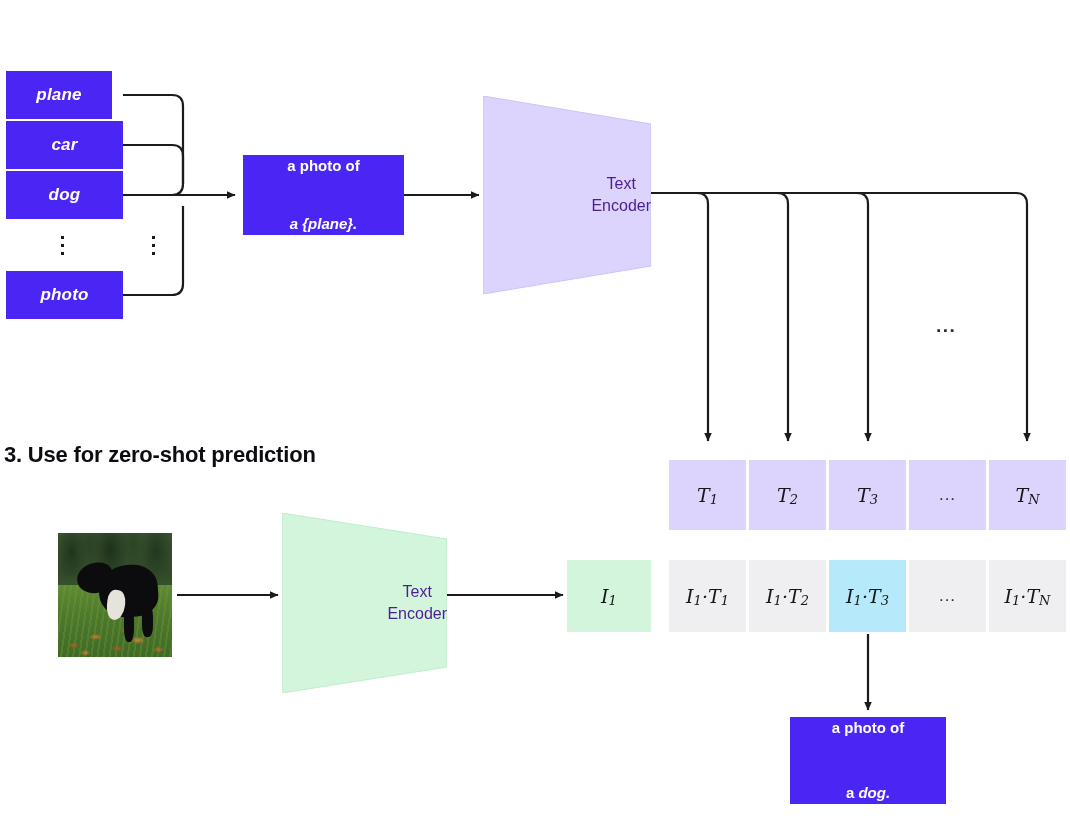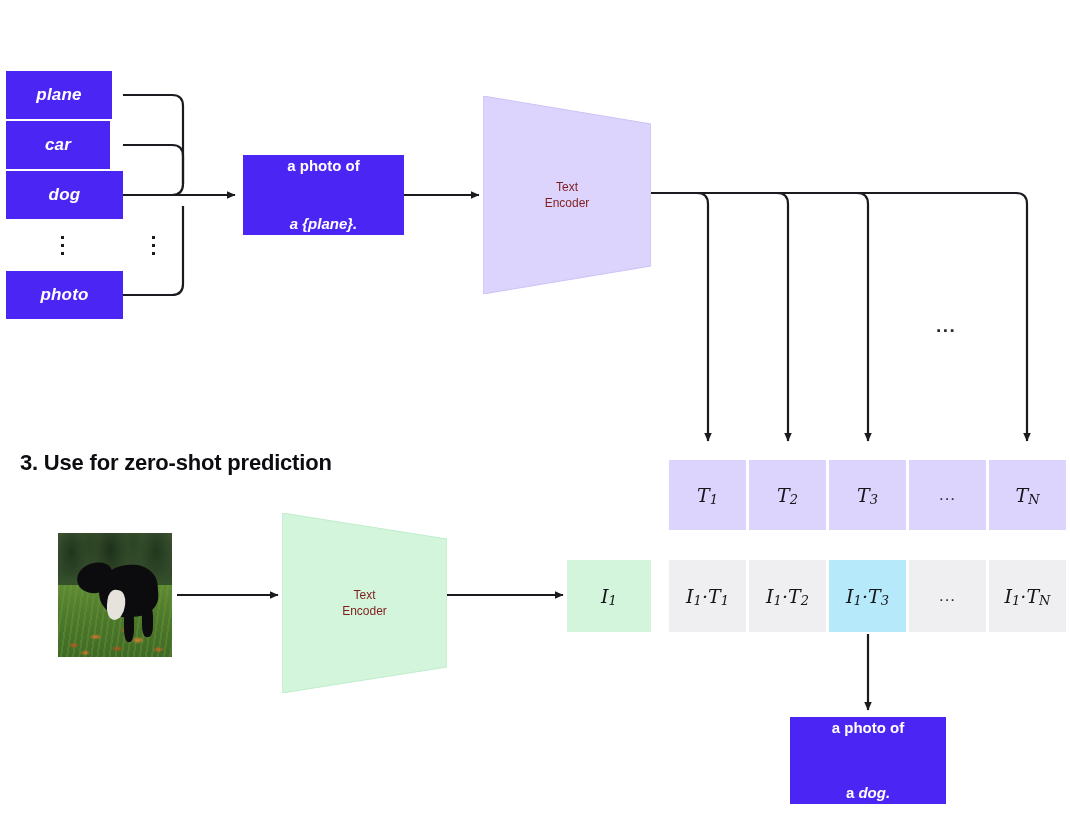--- a/index.html
+++ b/index.html
@@ -76,25 +76,25 @@
     justify-content: space-between;
     line-height: 1.45;
     text-align: center;
   }
   .prompt-box .em { font-style: italic; }
 
   
   .encoder {
     display: flex;
     align-items: center;
-    justify-content: center;
-    font-size: 12px;
+    justify-content: flex-end;
+    font-size: 16px;
     line-height: 1.35;
     text-align: center;
-    color: #7f1d1d;
+    color: #4c1d95;
   }
   .encoder .enc-label { position: relative; z-index: 2; }
   .enc-shape { position: absolute; left: 0; top: 0; }
 
   
   .cell {
     display: flex;
     align-items: center;
     justify-content: center;
     font-family: "DejaVu Serif", serif;
@@ -240,21 +240,21 @@
       <path d="M447,595 H563" marker-end="url(#arrowhead)"></path>
 
       <path d="M868,634 V710" marker-end="url(#arrowhead)"></path>
     </g>
   </svg>
 
 
   <div class="abs label-chip" style="left:6px; top:71px; width:106px; height:48px;">
     <span>plane</span>
   </div>
-  <div class="abs label-chip" style="left:6px; top:121px; width:104px; height:48px;">
+  <div class="abs label-chip" style="left:6px; top:121px; width:117px; height:48px;">
     <span>car</span>
   </div>
   <div class="abs label-chip" style="left:6px; top:171px; width:117px; height:48px;">
     <span>dog</span>
   </div>
   <div class="abs label-chip" style="left:6px; top:271px; width:117px; height:48px;">
     <span>photo</span>
   </div>
 
   <div class="abs vdots" style="left:57px; top:232px; width:10px; height:26px;">
@@ -278,21 +278,21 @@
       <polygon points="0,0 168,28 168,170 0,198" fill="#DCD4FC" stroke="#CBC1F8" stroke-width="1"></polygon>
     </svg>
     <div class="enc-label">
       <div>Text</div>
       <div>Encoder</div>
     </div>
   </div>
 
   <div class="abs h-dots" style="left:936px; top:315px;">...</div>
 
-  <div class="abs section-title" style="left:20px; top:442px;margin-top:8px;">3. Use for zero-shot prediction</div>
+  <div class="abs section-title" style="left:4px; top:442px;">3. Use for zero-shot prediction</div>
 
   <div class="abs photo" style="left:58px; top:533px; width:114px; height:124px;">
     <div class="sky"></div>
     <div class="trees"></div>
     <div class="grass"></div>
     <div class="leaves"></div>
     <div class="dog-leg" style="left:58%; top:62%; width:9%; height:26%;"></div>
     <div class="dog-leg" style="left:74%; top:60%; width:9%; height:24%;"></div>
     <div class="dog-body"></div>
     <div class="dog-head"></div>

